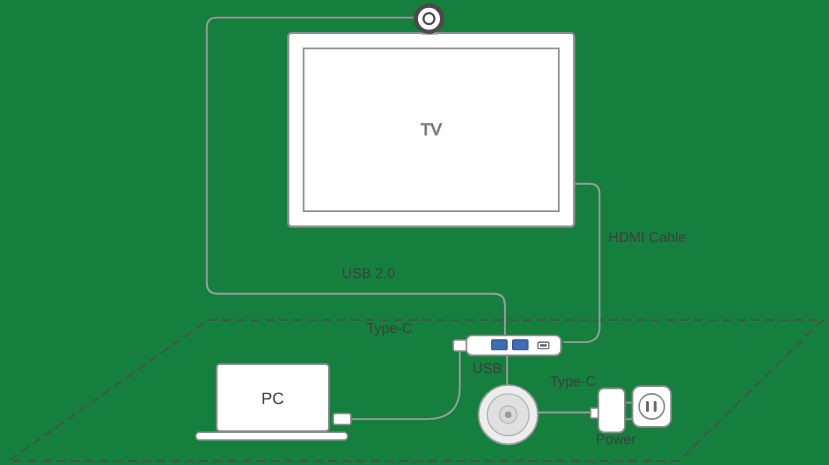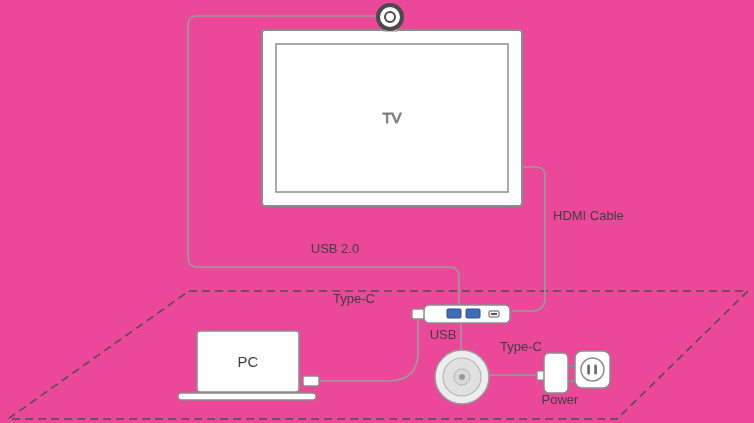--- a/index.html
+++ b/index.html
@@ -1,16 +1,16 @@
 <!DOCTYPE html>
 <html><head>
 <meta charset="utf-8">
 <style>
   html,body{margin:0;padding:0;background:#ffffff;}
-  .stage{position:relative;width:754px;height:423px;background:#ec4899;overflow:hidden;}
+  .stage{position:relative;width:754px;height:423px;background:#15803d;overflow:hidden;}
   svg{display:block;}
   text{font-family:"Liberation Sans","DejaVu Sans",sans-serif;fill:#3f3f3f;}
   .lbl{font-size:13px;}
   .device-lbl{font-size:15px;}
 </style>
 </head>
 <body>
 
 <div class="stage">
 <svg width="754" height="423" viewBox="0 0 754 423" xmlns="http://www.w3.org/2000/svg">

